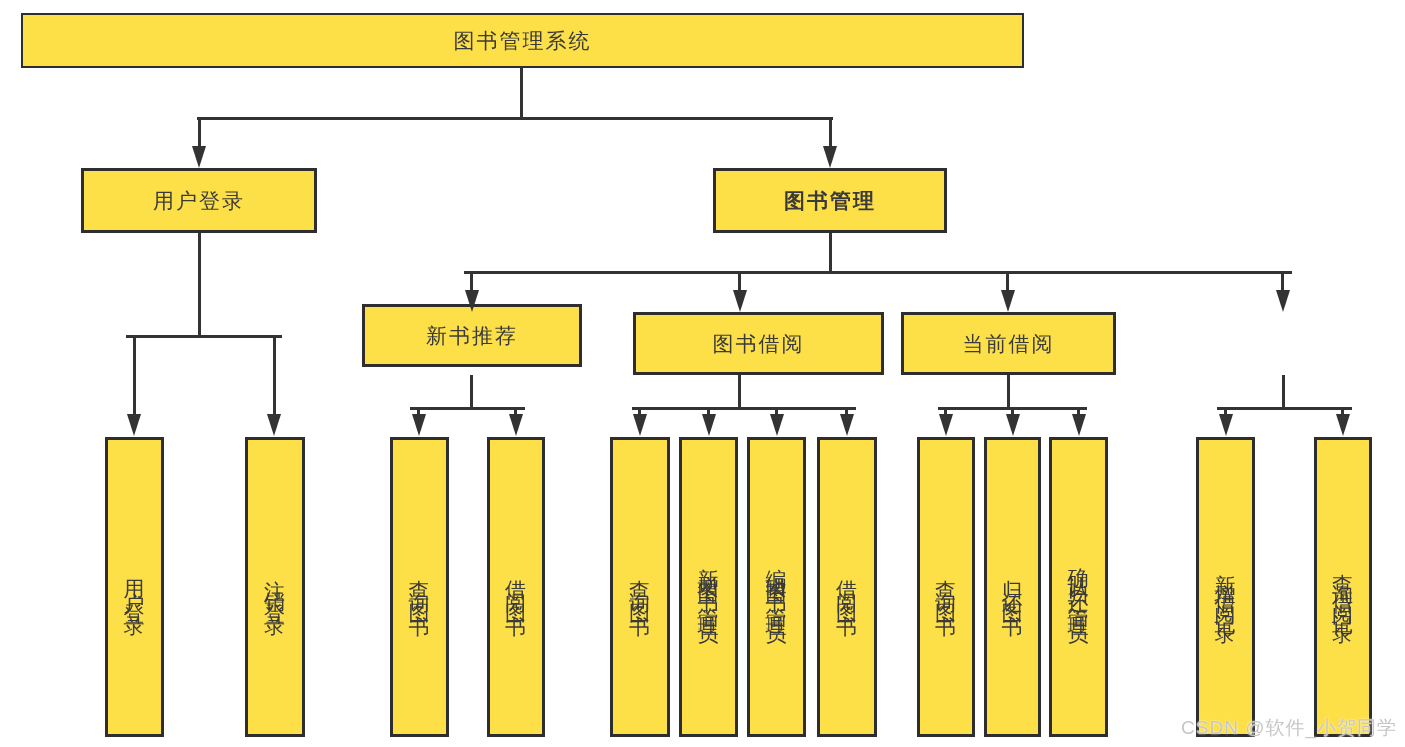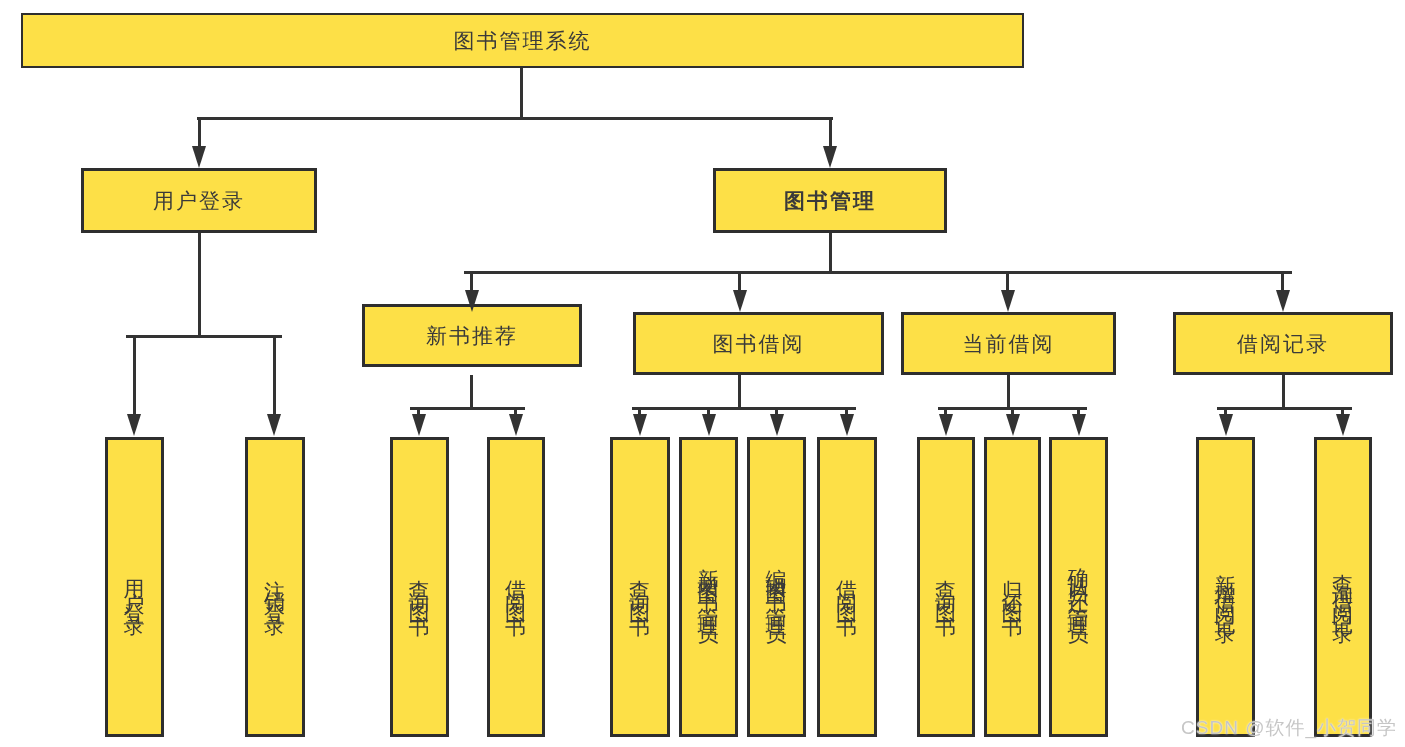--- a/index.html
+++ b/index.html
@@ -60,23 +60,20 @@
   </div>
 
   <div class="box" style="left:362px;top:304px;width:220px;height:63px;">
     <span class="hlabel">新书推荐</span>
   </div>
   <div class="box" style="left:633px;top:312px;width:251px;height:63px;">
     <span class="hlabel">图书借阅</span>
   </div>
   <div class="box" style="left:901px;top:312px;width:215px;height:63px;text-align:center;">
     <span class="hlabel">当前借阅</span>
-  </div>
-  <div class="box" style="left:1173px;top:312px;width:220px;height:63px;">
-    <span class="hlabel">借阅记录</span>
   </div>
 
   <div class="box" style="left:105px;top:437px;width:59px;height:300px;">
     <span class="vlabel">用户登录</span>
   </div>
   <div class="box" style="left:245px;top:437px;width:60px;height:300px;">
     <span class="vlabel">注销登录</span>
   </div>
 
   <div class="box" style="left:390px;top:437px;width:59px;height:300px;">

